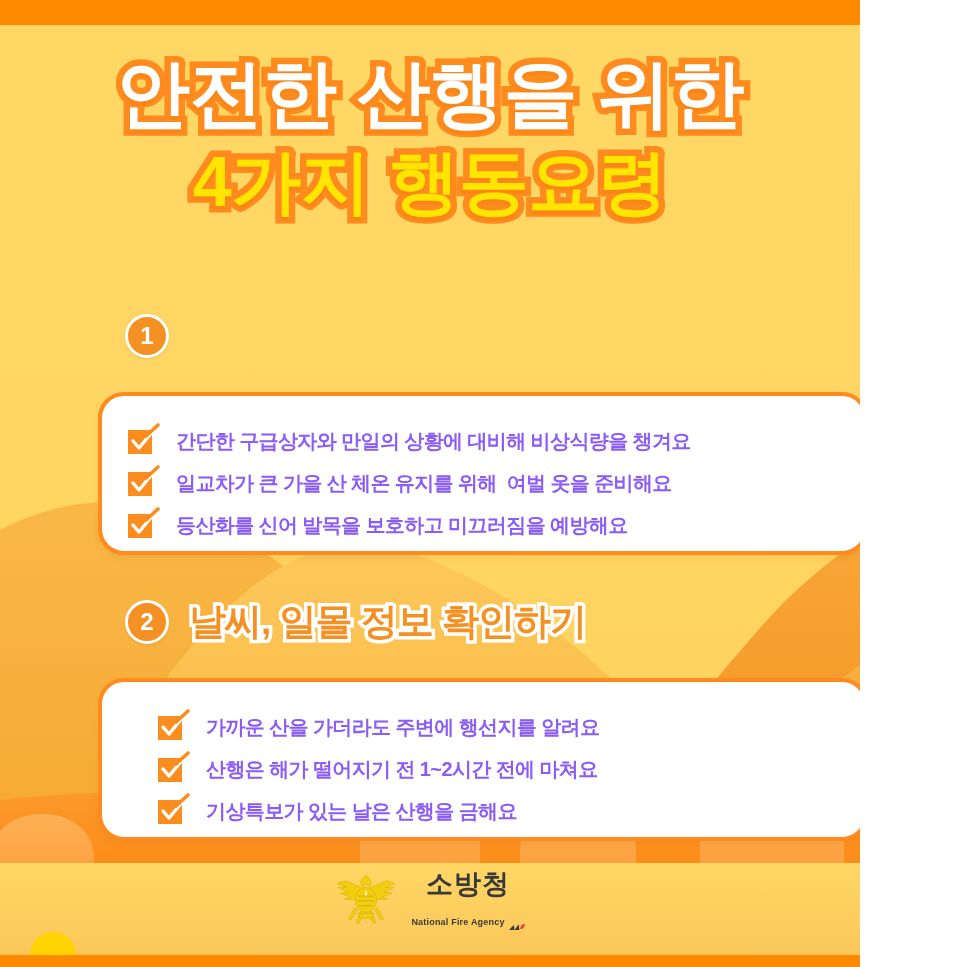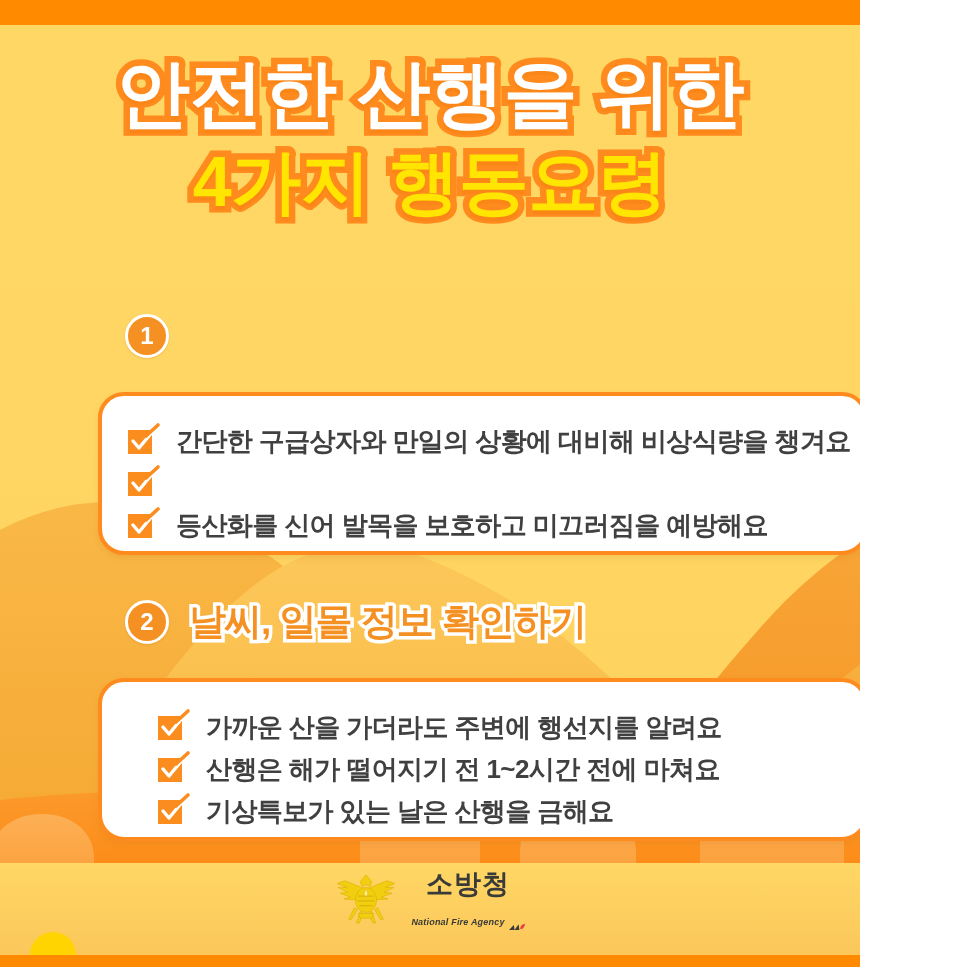--- a/index.html
+++ b/index.html
@@ -126,40 +126,40 @@
     height:42px;
   }
   .chk{
     flex:0 0 auto;
     position:relative;
     width:26px; height:26px;
     margin-right:22px;
   }
   .chk svg{ position:absolute; left:-3px; top:-7px; overflow:visible; }
   .item-text{
-    font-size:26px;
+    font-size:20px;
     font-weight:700;
-    color:#404040;
+    color:#8b5cf6;
     letter-spacing:-0.6px;
     white-space:pre;
   }
 
   
   .logo-row{
     position:absolute; left:0; bottom:40px; width:100%;
     display:flex; align-items:center; justify-content:center;
     gap:14px; z-index:10;
   }
   .emblem{ width:62px; height:52px; }
   .logo-text{ display:flex; flex-direction:column; align-items:center; }
   .logo-ko{
     font-size:27px; font-weight:900; color:#3A3A38;
     letter-spacing:1px; line-height:1;
   }
-  .logo-en-row{ display:flex; align-items:center; gap:4px; margin-top:20px;font-style:italic; }
+  .logo-en-row{ display:flex; align-items:center; gap:4px; margin-top:20px; }
   .logo-en{
     font-size:9px; font-weight:700; color:#3A3A38;
     letter-spacing:.2px; line-height:1;
   }
   .logo-swoosh{ width:16px; height:9px; }
 </style>
 </head>
 <body>
 
 <div class="poster">
@@ -237,20 +237,21 @@
       <span class="item-text">간단한 구급상자와 만일의 상황에 대비해 비상식량을 챙겨요</span>
     </div>
     <div class="item">
       <span class="chk">
         <svg width="36" height="36" viewBox="0 0 36 36">
           <rect x="3" y="9" width="24" height="24" fill="#FB8C1E"></rect>
           <path d="M8 20 L14 27 L33 4" fill="none" stroke="#FFFFFF" stroke-width="3.4" stroke-linecap="round" stroke-linejoin="round"></path>
           <path d="M21 15 L33 4" fill="none" stroke="#FB8C1E" stroke-width="3.6" stroke-linecap="round"></path>
         </svg>
       </span>
+      <span class="item-text">일교차가 큰 가을 산 체온 유지를 위해  여벌 옷을 준비해요</span>
     </div>
     <div class="item">
       <span class="chk">
         <svg width="36" height="36" viewBox="0 0 36 36">
           <rect x="3" y="9" width="24" height="24" fill="#FB8C1E"></rect>
           <path d="M8 20 L14 27 L33 4" fill="none" stroke="#FFFFFF" stroke-width="3.4" stroke-linecap="round" stroke-linejoin="round"></path>
           <path d="M21 15 L33 4" fill="none" stroke="#FB8C1E" stroke-width="3.6" stroke-linecap="round"></path>
         </svg>
       </span>
       <span class="item-text">등산화를 신어 발목을 보호하고 미끄러짐을 예방해요</span>

